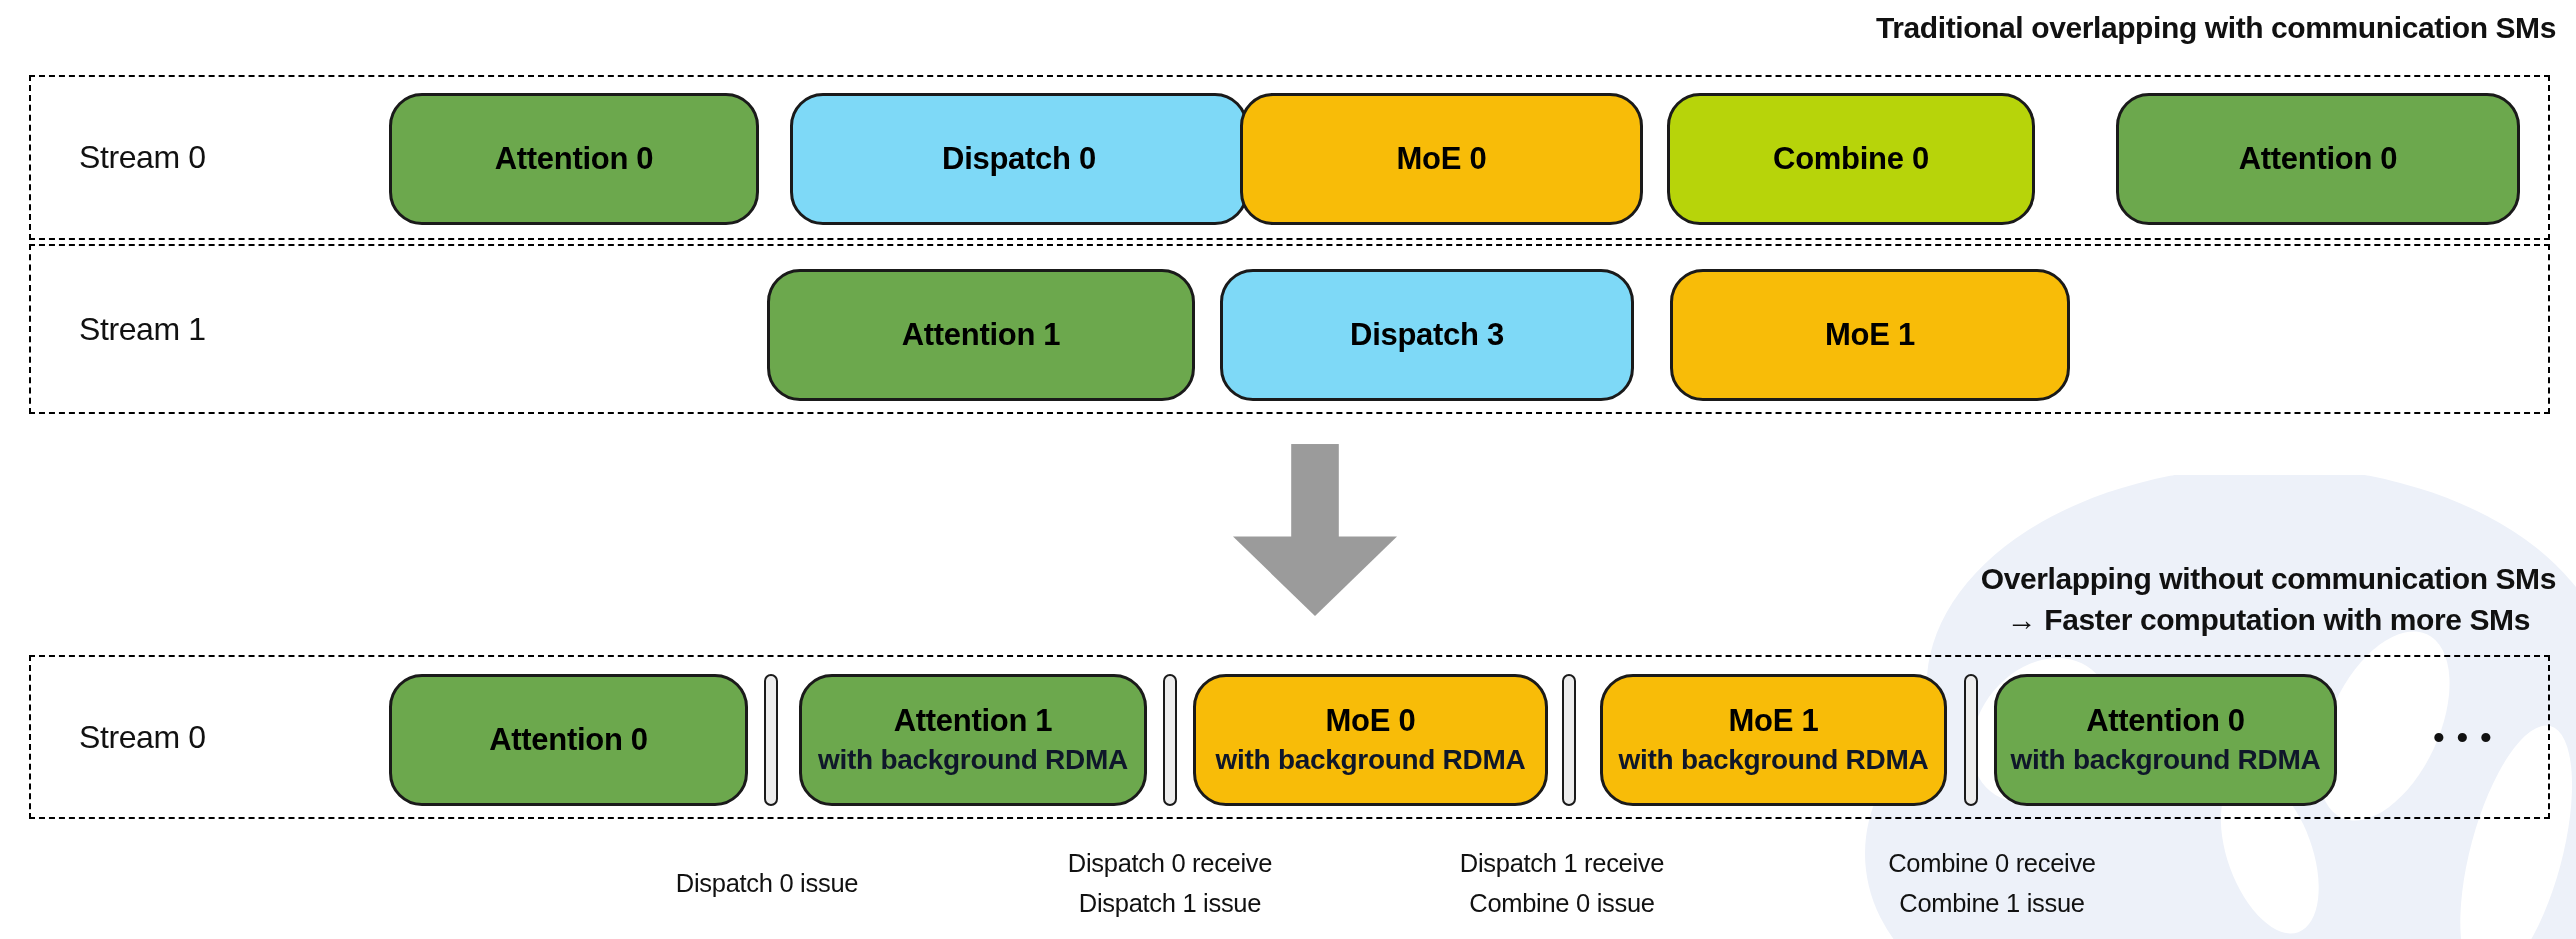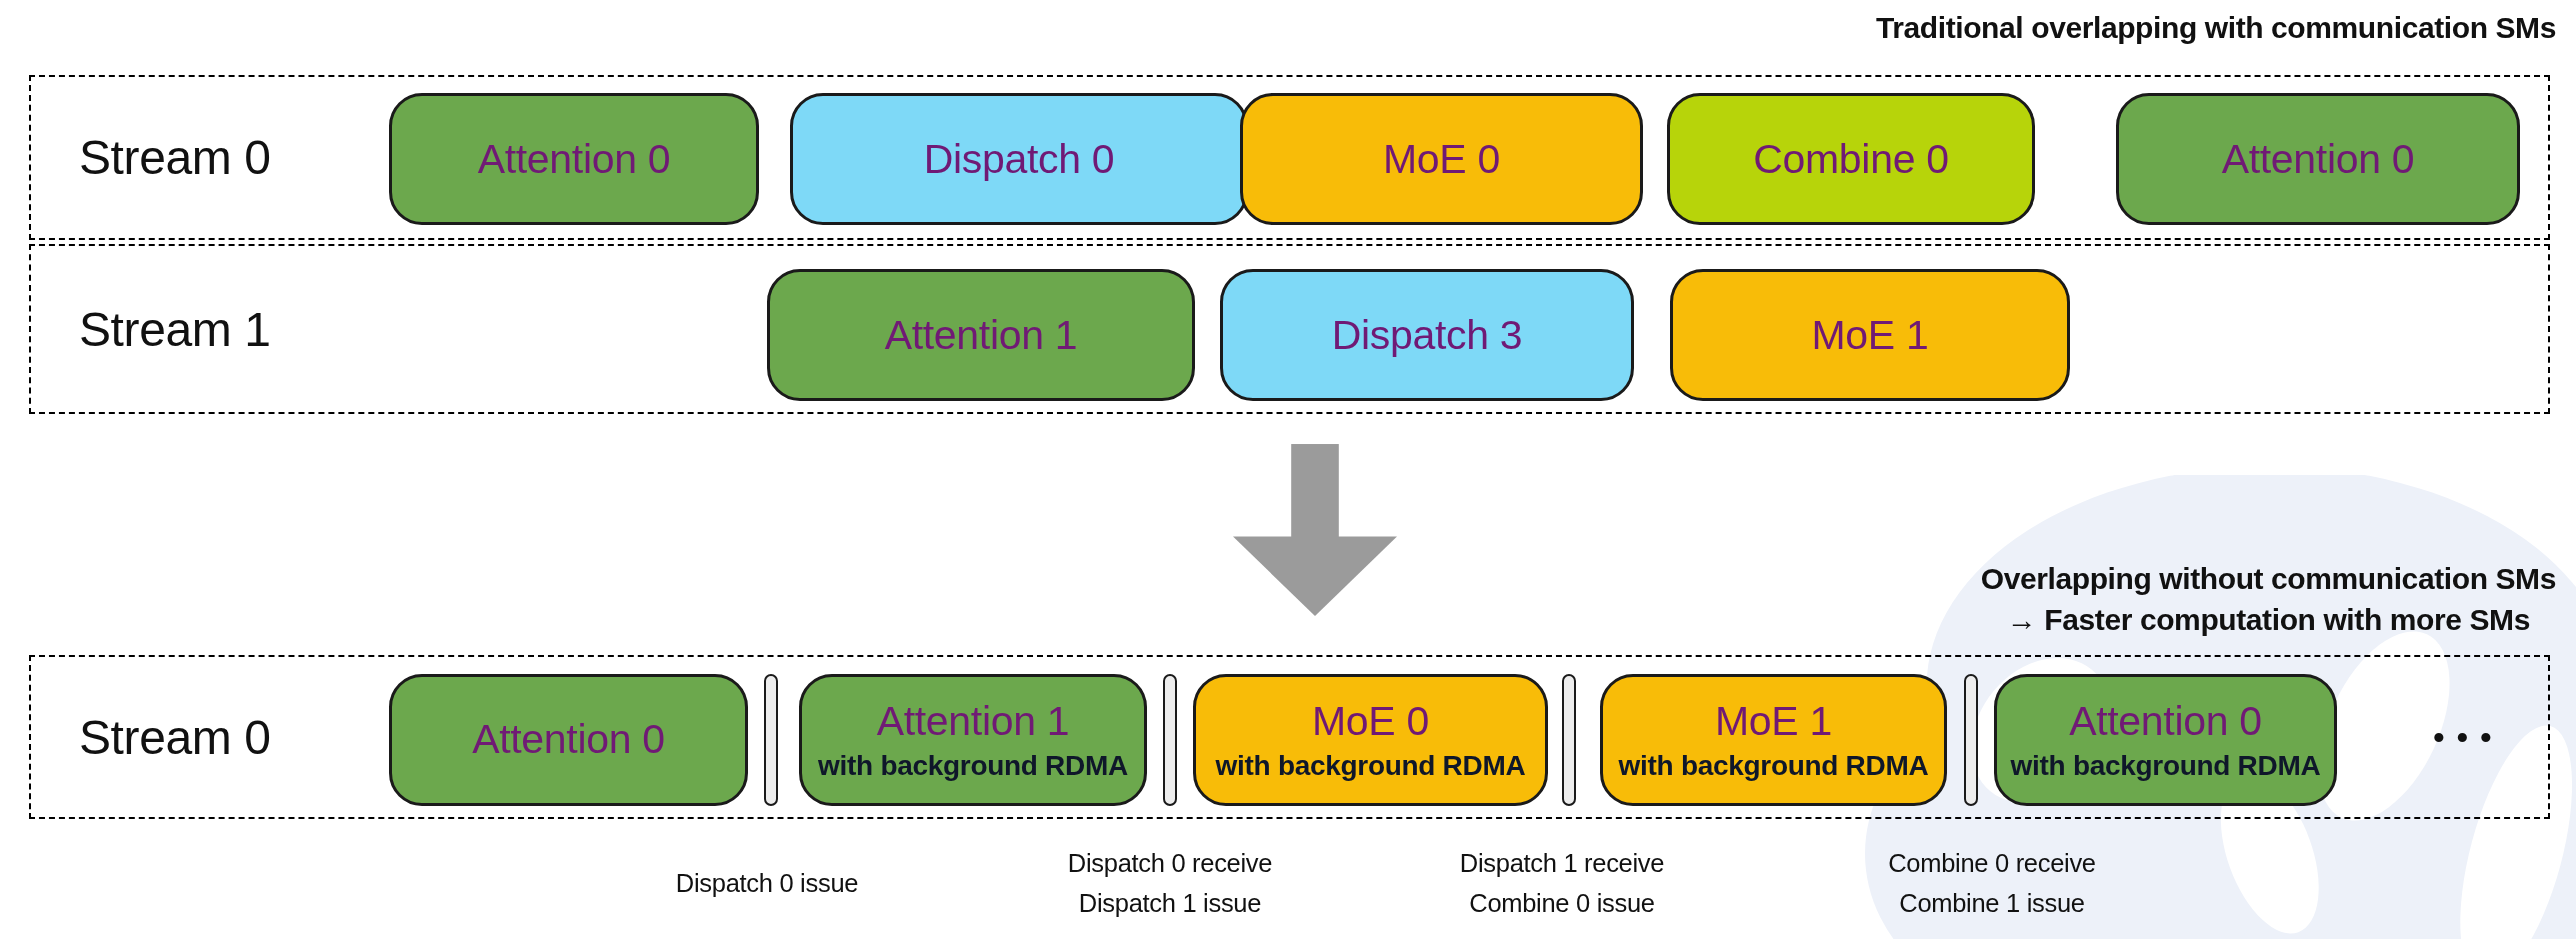--- a/index.html
+++ b/index.html
@@ -25,30 +25,30 @@
     position:absolute; left:29px; width:2521px;
     border:2.6px dashed #000; z-index:1; box-sizing:border-box;
   }
   #box-stream0-top { top:75px;  height:165px; }
   #box-stream1-top { top:244px; height:170px; }
   #box-stream0-bottom { top:655px; height:164px; }
 
   .stream-label {
     position:absolute; left:48px; top:0; bottom:0;
     display:flex; align-items:center;
-    font-size:48px; font-weight:400; letter-spacing:-0.4px; color:#111;
+    font-size:32px; font-weight:400; letter-spacing:-0.4px; color:#111;
   }
 
   .block {
     position:absolute; height:132px; box-sizing:border-box;
     border:3.5px solid #1a1a1a; border-radius:33px;
     display:flex; flex-direction:column; align-items:center; justify-content:center;
     text-align:center;
   }
-  .block-label { font-size:41px; font-weight:400; letter-spacing:-0.3px; color:#701a75; }
+  .block-label { font-size:31px; font-weight:700; letter-spacing:-0.3px; color:#000000; }
   .block-sub   { font-size:28px; font-weight:700; letter-spacing:-0.3px; color:#0f172a; margin-top:5.3px; }
   .block-sub:empty { display:none; }
 
   .separator {
     position:absolute; width:14px; height:132px; box-sizing:border-box;
     background:#ededed; border:2.6px solid #1a1a1a; border-radius:7px;
   }
 
   .ellipsis {
     position:absolute; left:2367px; top:0; bottom:0; width:141px;

